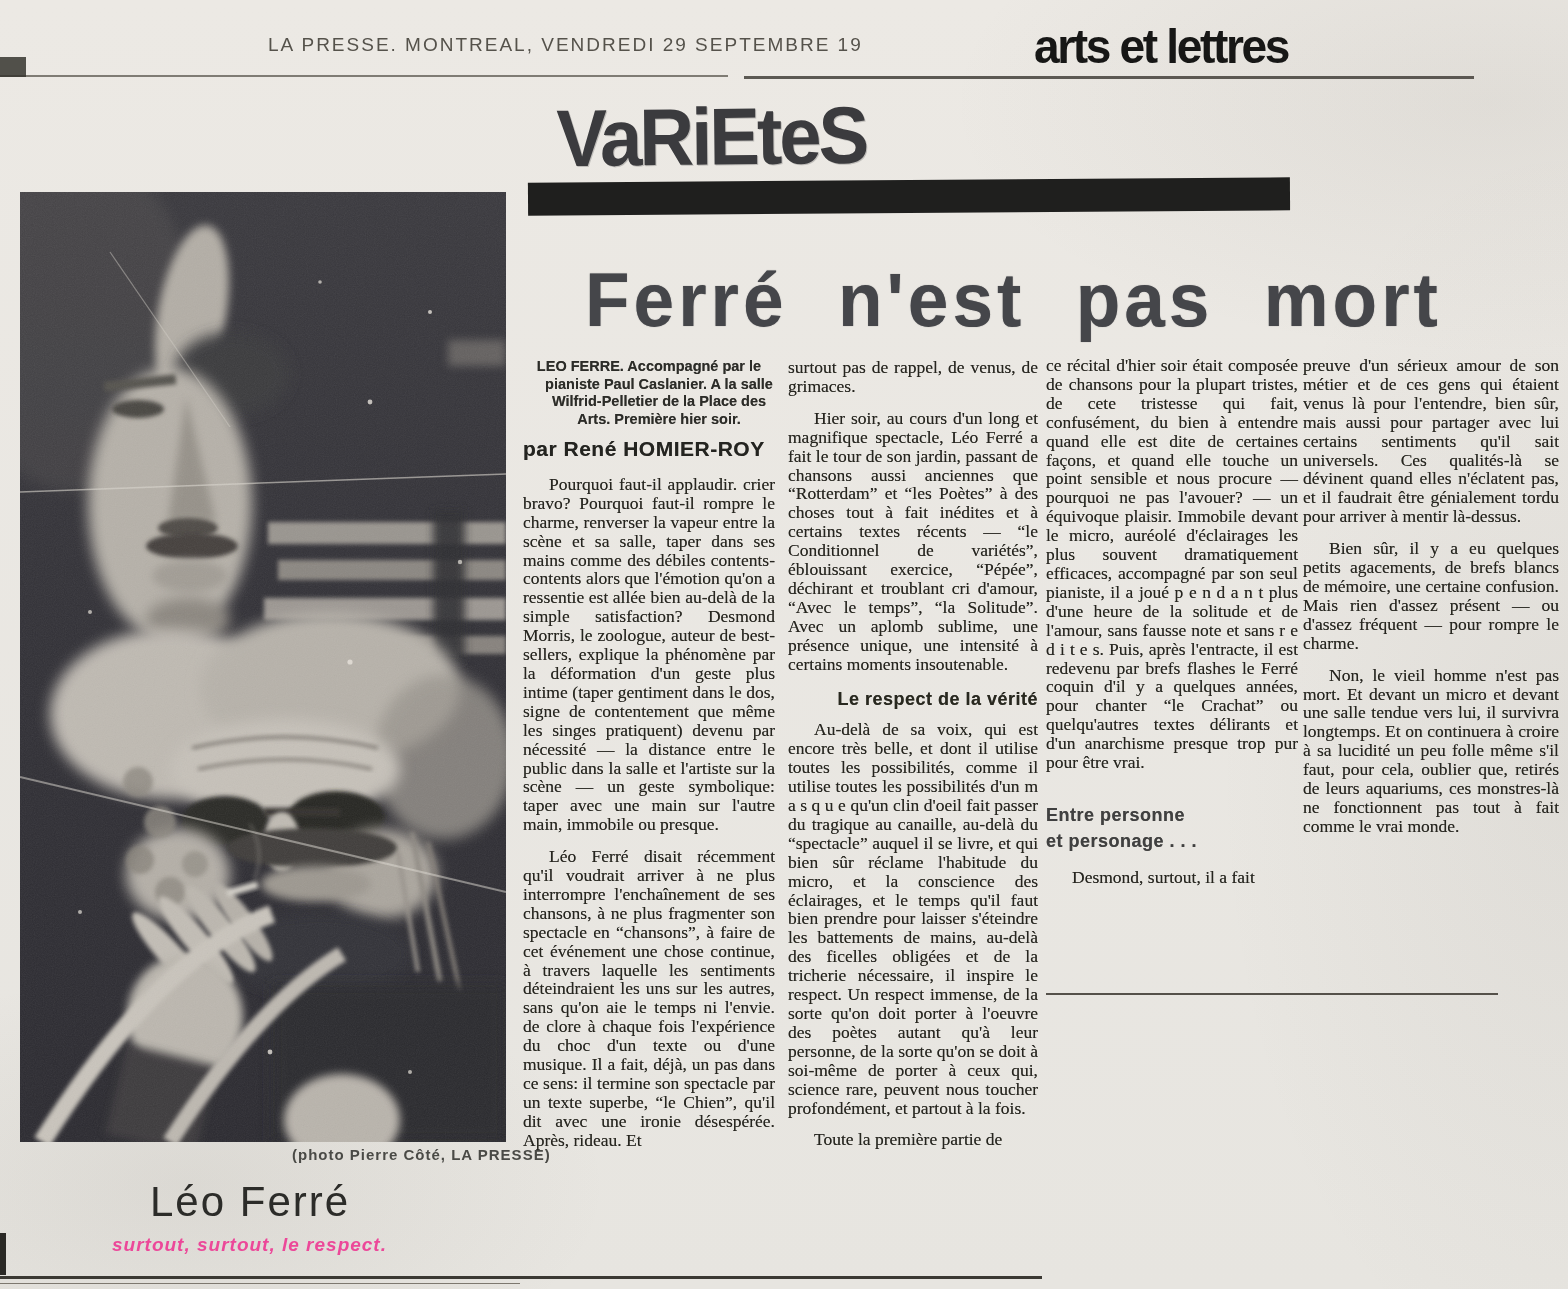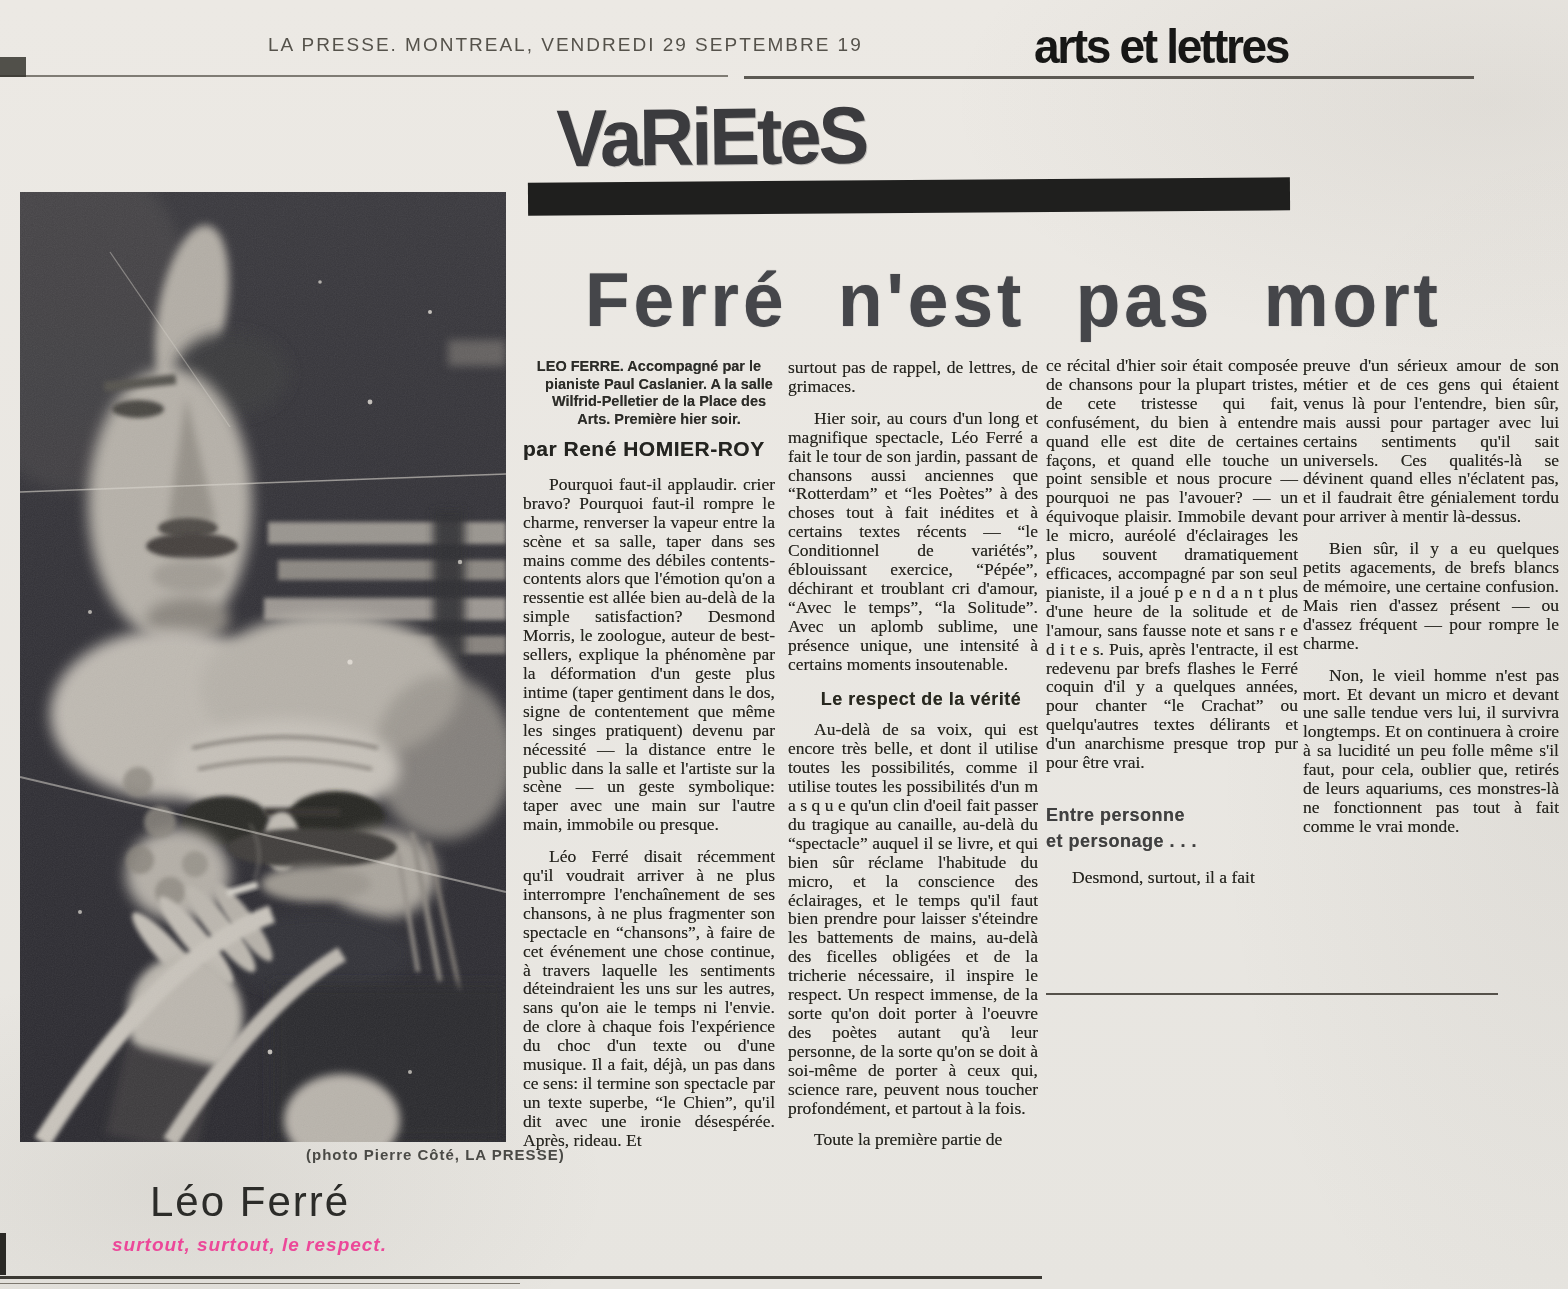--- a/index.html
+++ b/index.html
@@ -47,21 +47,21 @@
     left:585px;top:256px;width:920px;
     font-family:"Liberation Sans", sans-serif;
     font-weight:bold;font-size:73px;letter-spacing:4px;word-spacing:26px;
     color:#45464a;white-space:nowrap;
     transform:scaleY(1.04);transform-origin:left top;
     text-shadow:0 0 1px rgba(70,70,75,.6);
   }
   
   .photo-wrap{left:20px;top:192px;width:486px;height:950px;}
   .photo-credit{
-    left:306px;top:1146px;
+    left:292px;top:1146px;
     font-family:"Liberation Sans", sans-serif;
     font-weight:bold;font-size:15px;letter-spacing:1px;color:#4a4a46;
   }
   .caption-name{
     left:150px;top:1178px;
     font-family:"Liberation Sans", sans-serif;
     font-size:42px;letter-spacing:2px;color:#2c2c29;
   }
   .caption-tagline{
     left:112px;top:1234px;
@@ -83,21 +83,21 @@
     text-align:center;padding-left:20px;text-indent:-20px;margin-bottom:12px;
   }
   .byline{
     font-family:"Liberation Sans", sans-serif;
     font-weight:bold;font-size:21px;color:#242420;
     margin:6px 0 16px 0;letter-spacing:.5px;
   }
   .subhead{
     font-family:"Liberation Sans", sans-serif;
     font-weight:bold;font-size:18px;color:#28281f;
-    margin:16px 0 12px 16px;letter-spacing:.5px;text-align:center;
+    margin:16px 0 12px 16px;letter-spacing:.5px;text-align:right;
   }
   .subhead2{
     font-family:"Liberation Sans", sans-serif;
     font-weight:bold;font-size:18px;line-height:26px;color:#404040;
     margin:30px 0 14px 0;text-align:left;letter-spacing:.5px;
   }
   .subhead2 span{display:block;}
   
   .bottom-rule-left{left:0;top:1276px;width:1042px;height:3px;background:#3b3933;}
   .bottom-rule-left2{left:0;top:1283px;width:520px;height:1px;background:#7d786f;}
@@ -228,21 +228,21 @@
 <div class="abs caption-tagline">surtout, surtout, le respect.</div>
 
 <div class="abs col col-1">
   <div class="lede">LEO FERRE. Accompagné par le pianiste Paul Caslanier. A la salle Wilfrid-Pelletier de la Place des Arts. Première hier soir.</div>
   <div class="byline">par René HOMIER-ROY</div>
   <p>Pourquoi faut-il applaudir. crier bravo? Pourquoi faut-il rompre le charme, renverser la vapeur entre la scène et sa salle, taper dans ses mains comme des débiles contents-contents alors que l'émotion qu'on a ressentie est allée bien au-delà de la simple satisfaction? Desmond Morris, le zoologue, auteur de best-sellers, explique la phénomène par la déformation d'un geste plus intime (taper gentiment dans le dos, signe de contentement que même les singes pratiquent) devenu par nécessité — la distance entre le public dans la salle et l'artiste sur la scène — un geste symbolique: taper avec une main sur l'autre main, immobile ou presque.</p>
   <p>Léo Ferré disait récemment qu'il voudrait arriver à ne plus interrompre l'enchaînement de ses chansons, à ne plus fragmenter son spectacle en “chansons”, à faire de cet événement une chose continue, à travers laquelle les sentiments déteindraient les uns sur les autres, sans qu'on aie le temps ni l'envie. de clore à chaque fois l'expérience du choc d'un texte ou d'une musique. Il a fait, déjà, un pas dans ce sens: il termine son spectacle par un texte superbe, “le Chien”, qu'il dit avec une ironie désespérée. Après, rideau. Et</p>
 </div>
 
 <div class="abs col col-2">
-  <p class="flush">surtout pas de rappel, de lettres, de grimaces.</p>
+  <p class="flush">surtout pas de rappel, de venus, de grimaces.</p>
   <p>Hier soir, au cours d'un long et magnifique spectacle, Léo Ferré a fait le tour de son jardin, passant de chansons aussi anciennes que “Rotterdam” et “les Poètes” à des choses tout à fait inédites et à certains textes récents — “le Conditionnel de variétés”, éblouissant exercice, “Pépée”, déchirant et troublant cri d'amour, “Avec le temps”, “la Solitude”. Avec un aplomb sublime, une présence unique, une intensité à certains moments insoutenable.</p>
   <div class="subhead">Le respect de la vérité</div>
   <p>Au-delà de sa voix, qui est encore très belle, et dont il utilise toutes les possibilités, comme il utilise toutes les possibilités d'un m a s q u e qu'un clin d'oeil fait passer du tragique au canaille, au-delà du “spectacle” auquel il se livre, et qui bien sûr réclame l'habitude du micro, et la conscience des éclairages, et le temps qu'il faut bien prendre pour laisser s'éteindre les battements de mains, au-delà des ficelles obligées et de la tricherie nécessaire, il inspire le respect. Un respect immense, de la sorte qu'on doit porter à l'oeuvre des poètes autant qu'à leur personne, de la sorte qu'on se doit à soi-même de porter à ceux qui, science rare, peuvent nous toucher profondément, et partout à la fois.</p>
   <p>Toute la première partie de</p>
 </div>
 
 <div class="abs col col-3">
   <p class="flush">ce récital d'hier soir était composée de chansons pour la plupart tristes, de cete tristesse qui fait, confusément, du bien à entendre quand elle est dite de certaines façons, et quand elle touche un point sensible et nous procure — pourquoi ne pas l'avouer? — un équivoque plaisir. Immobile devant le micro, auréolé d'éclairages les plus souvent dramatiquement efficaces, accompagné par son seul pianiste, il a joué p e n d a n t plus d'une heure de la solitude et de l'amour, sans fausse note et sans r e d i t e s. Puis, après l'entracte, il est redevenu par brefs flashes le Ferré coquin d'il y a quelques années, pour chanter “le Crachat” ou quelqu'autres textes délirants et d'un anarchisme presque trop pur pour être vrai.</p>
   <div class="subhead2">
     <span>Entre personne</span>

